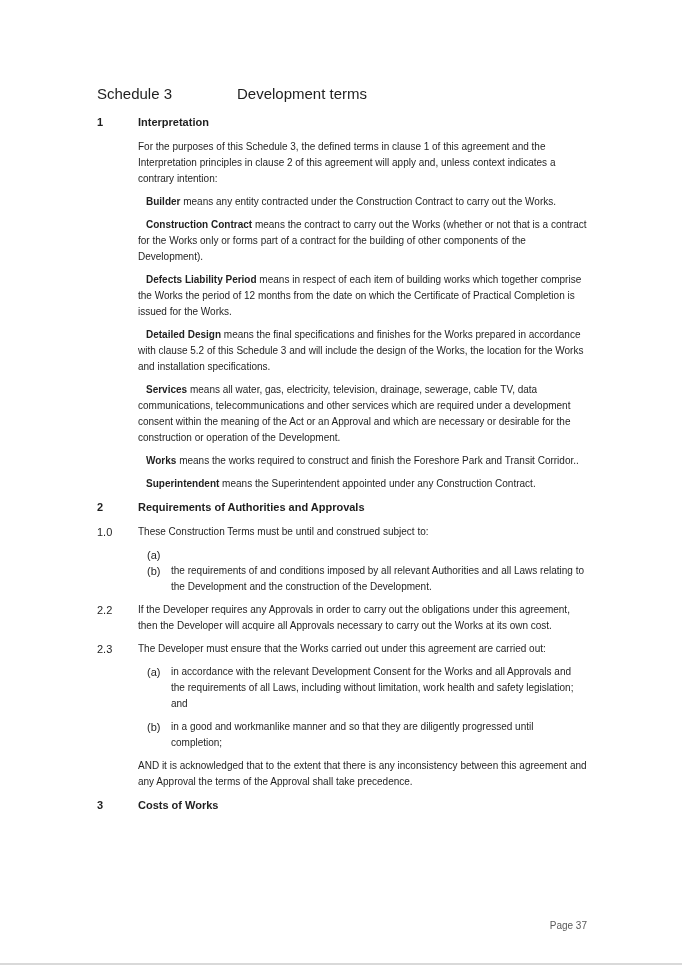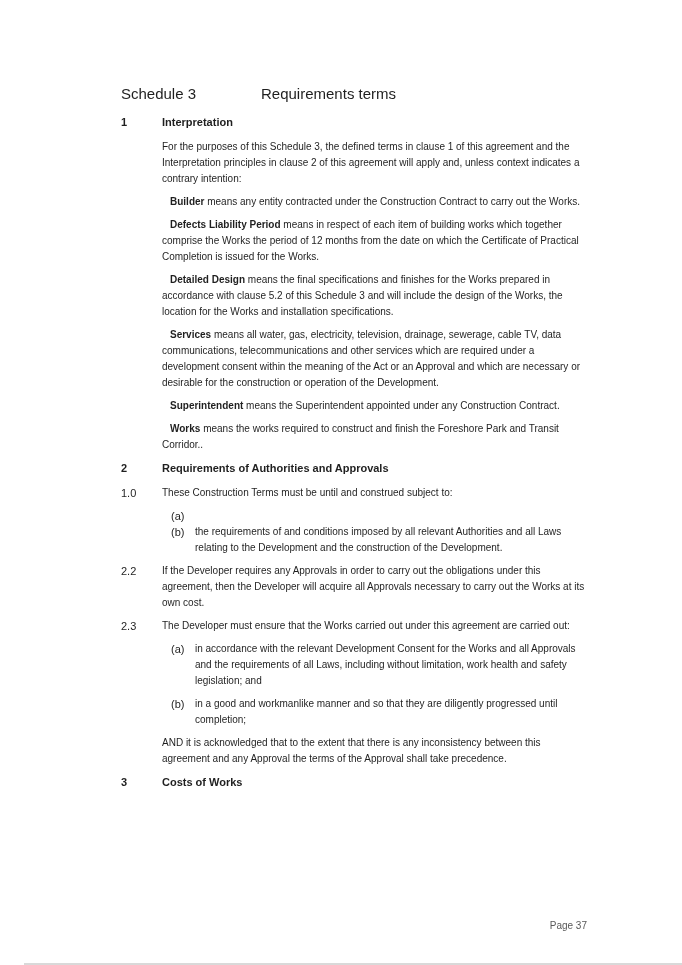--- a/index.html
+++ b/index.html
@@ -9,21 +9,20 @@
     position: relative;
     font-family: "Liberation Sans", sans-serif;
     color: #1f1f1f;
     overflow: hidden;
   }
   .page {
     position: absolute; inset: 0;
     background: #ffffff;
     border-bottom: 2px solid #d9d9d9;
     overflow: hidden;
-    margin-left: 24px;
   }
   .content { padding: 84px 95px 0 97px; }
 
   .doc-title {
     display: flex;
     font-size: 15px; line-height: 19px;
     font-weight: normal;
     margin-bottom: 11px;
     white-space: nowrap;
   }
@@ -51,45 +50,46 @@
   }
 </style>
 </head>
 <body>
 
 <div class="page">
   <div class="content">
 
     <header class="doc-title">
       <span class="title-label">Schedule 3</span>
-      <span class="title-text">Requirements terms</span>
+      <span class="title-text">Development terms</span>
     </header>
 
     <div class="row heading-row">
       <span class="num">1</span>
       <span class="clause-heading">Interpretation</span>
     </div>
 
     <div class="row">
       <span class="num"></span>
       <div class="body">
         <p class="para">For the purposes of this Schedule 3, the defined terms in clause 1 of this agreement and the Interpretation principles in clause 2 of this agreement will apply and, unless context indicates a contrary intention:</p>
 
         <p class="para"><b class="term">Builder</b><span> means any entity contracted under the Construction Contract to carry out the Works.</span></p>
 
+        <p class="para"><b class="term">Construction Contract</b><span> means the contract to carry out the Works (whether or not that is a contract for the Works only or forms part of a contract for the building of other components of the Development).</span></p>
 
         <p class="para"><b class="term">Defects Liability Period</b><span> means in respect of each item of building works which together comprise the Works the period of 12 months from the date on which the Certificate of Practical Completion is issued for the Works.</span></p>
 
         <p class="para"><b class="term">Detailed Design</b><span> means the final specifications and finishes for the Works prepared in accordance with clause 5.2 of this Schedule 3 and will include the design of the Works, the location for the Works and installation specifications.</span></p>
 
         <p class="para"><b class="term">Services</b><span> means all water, gas, electricity, television, drainage, sewerage, cable TV, data communications, telecommunications and other services which are required under a development consent within the meaning of the Act or an Approval and which are necessary or desirable for the construction or operation of the Development.</span></p>
 
+        <p class="para"><b class="term">Works</b><span> means the works required to construct and finish the Foreshore Park and Transit Corridor..</span></p>
+
         <p class="para"><b class="term">Superintendent</b><span> means the Superintendent appointed under any Construction Contract.</span></p>
-
-        <p class="para"><b class="term">Works</b><span> means the works required to construct and finish the Foreshore Park and Transit Corridor..</span></p>
       </div>
     </div>
 
     <div class="row heading-row">
       <span class="num">2</span>
       <span class="clause-heading">Requirements of Authorities and Approvals</span>
     </div>
 
     <div class="row">
       <span class="num">1.0</span>

